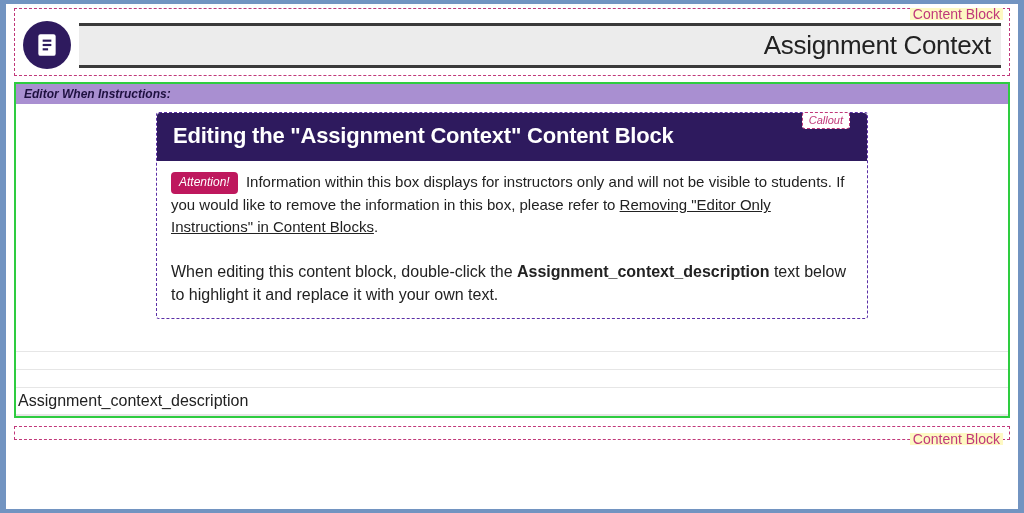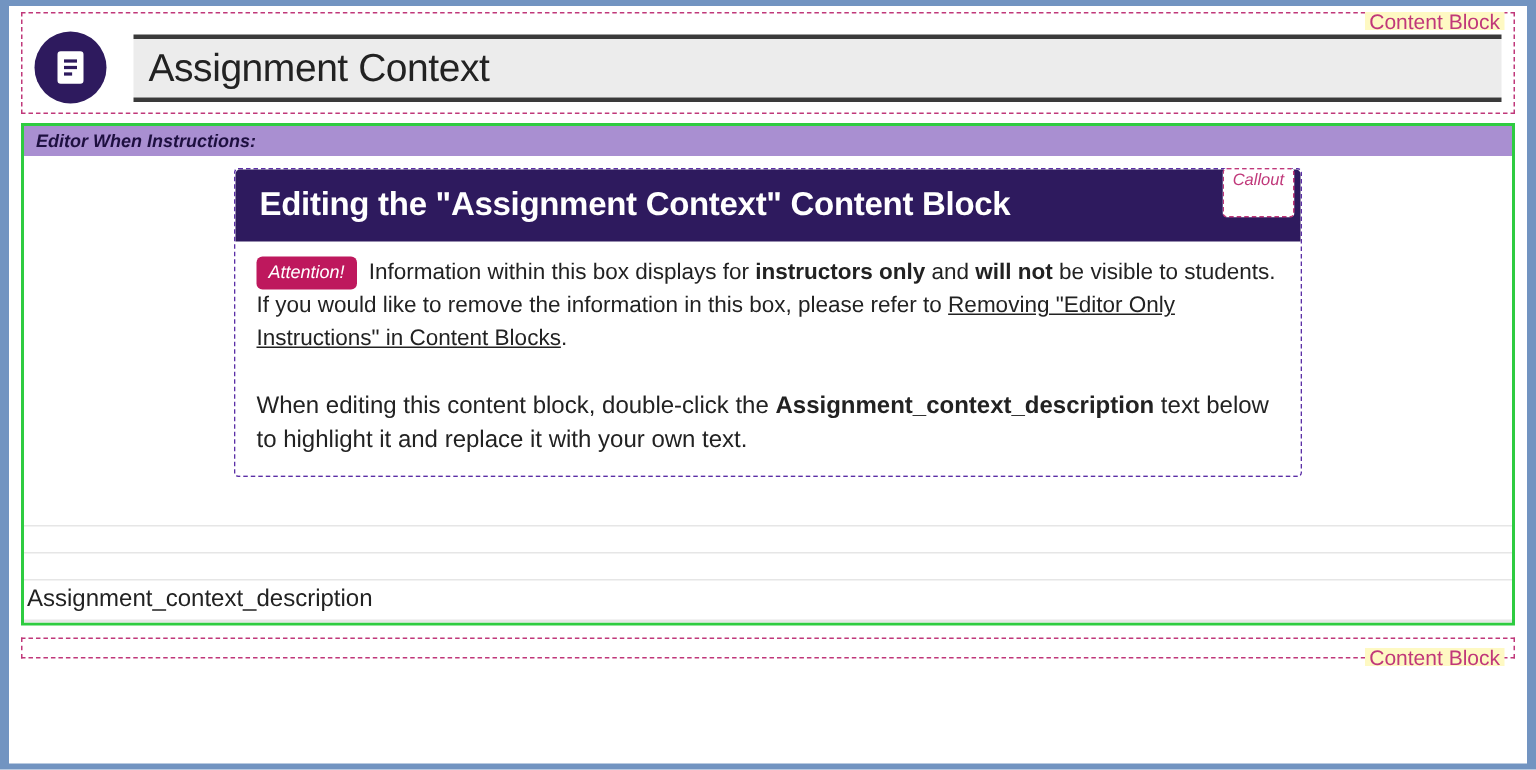--- a/index.html
+++ b/index.html
@@ -42,21 +42,22 @@
     bottom: -7px;
     right: 6px;
   }
   
   .heading-block {
     padding: 10px 6px 6px 6px;
   }
   .heading-row {
     display: flex;
     align-items: center;
-    gap: 18px;
+    gap: 8px;
+    text-align: right;
   }
   .icon-circle {
     width: 48px;
     height: 48px;
     border-radius: 50%;
     background: #2e1a5e;
     display: flex;
     align-items: center;
     justify-content: center;
     flex: none;
@@ -113,28 +114,28 @@
   
   .callout {
     border: 1px dashed #5b2fa6;
     border-radius: 3px;
     position: relative;
     background: #fff;
   }
   .callout-label {
     position: absolute;
     top: -1px;
-    right: 4px;
+    right: 17px;
     font-size: 11px;
     font-style: italic;
     color: #c0387a;
     background: #fff;
     border: 1px dashed #c0387a;
     border-radius: 3px;
-    padding: 0 6px 17px 6px;
+    padding: 0 6px 1px 6px;
     line-height: 14px;
     font-weight: 500;
   }
   .callout-header {
     background: #2e1a5e;
     color: #fff;
     font-size: 22px;
     font-weight: 600;
     padding: 10px 16px 12px 16px;
     border-radius: 3px 3px 0 0;
@@ -151,21 +152,21 @@
     background: #be185d;
     color: #fff;
     font-size: 12px;
     font-weight: 400;
     font-style: italic;
     padding: 2px 8px 3px 8px;
     border-radius: 4px;
     margin-right: 4px;
     vertical-align: 1px;
   }
-  .callout-body b { font-weight: 700; text-align: right; }
+  .callout-body b { font-weight: 400; text-align: right; }
   .callout-link {
     text-decoration: underline;
     color: #222;
     cursor: pointer;
   }
 
   .sub-heading-wrap {
     margin-top: 12px;
     position: relative;
   }

